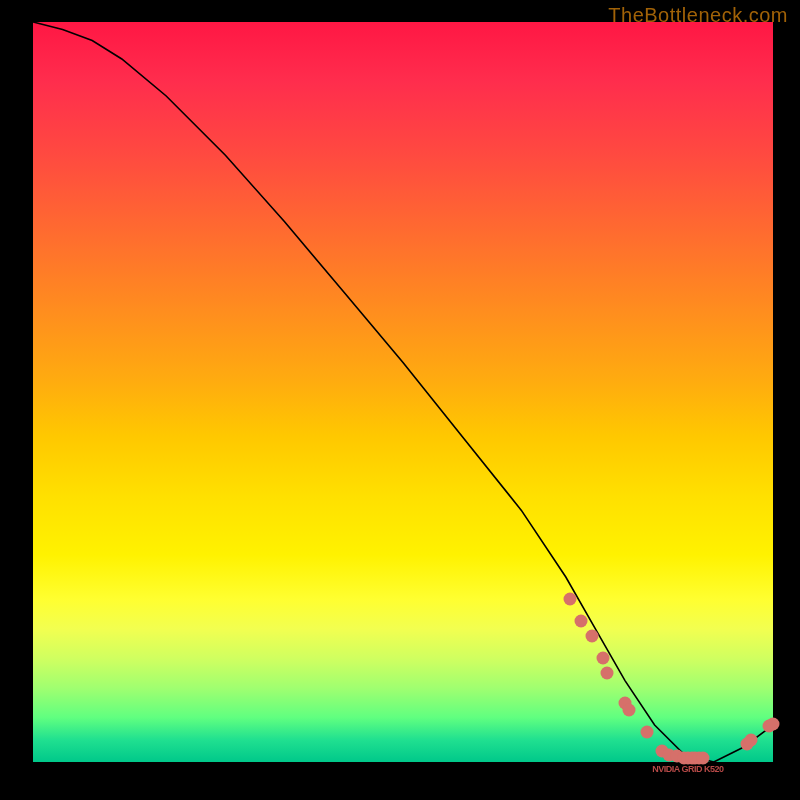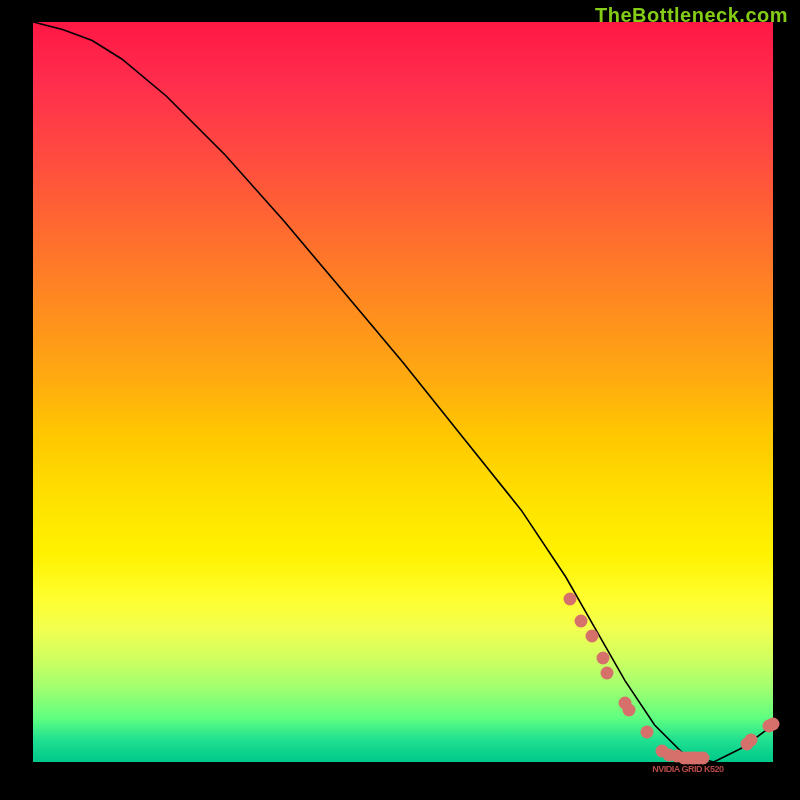--- a/index.html
+++ b/index.html
@@ -7,25 +7,24 @@
     width: 800px;
     height: 800px;
     background: #000;
     position: relative;
     font-family: Arial, sans-serif;
   }
   .watermark {
     position: absolute;
     top: 4px;
     right: 12px;
-    color: #84cc16;
+    color: #a16207;
     font-size: 20px;
     letter-spacing: 0.5px;
     z-index: 10;
-    font-weight: bold;
   }
   .plot {
     position: absolute;
     left: 33px;
     top: 22px;
     width: 740px;
     height: 740px;
   }
   .gradient-bg {
     position: absolute;

